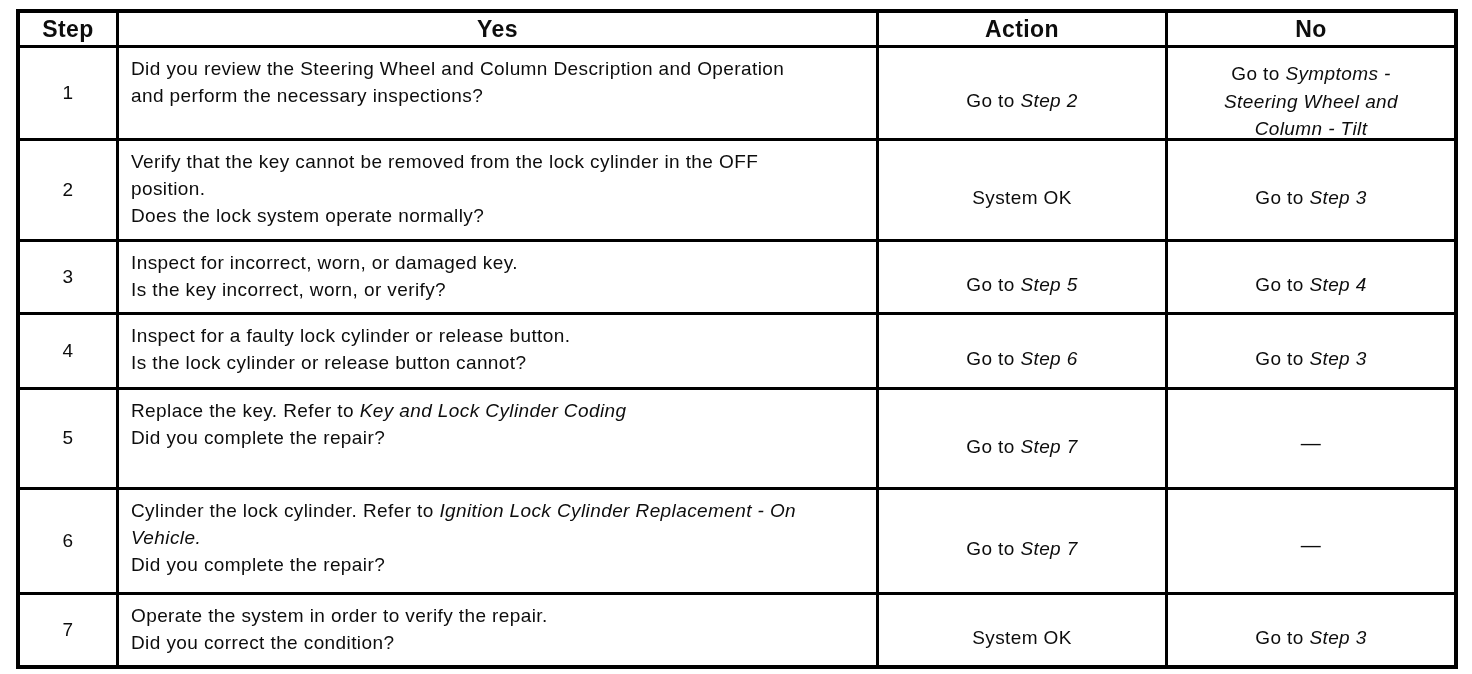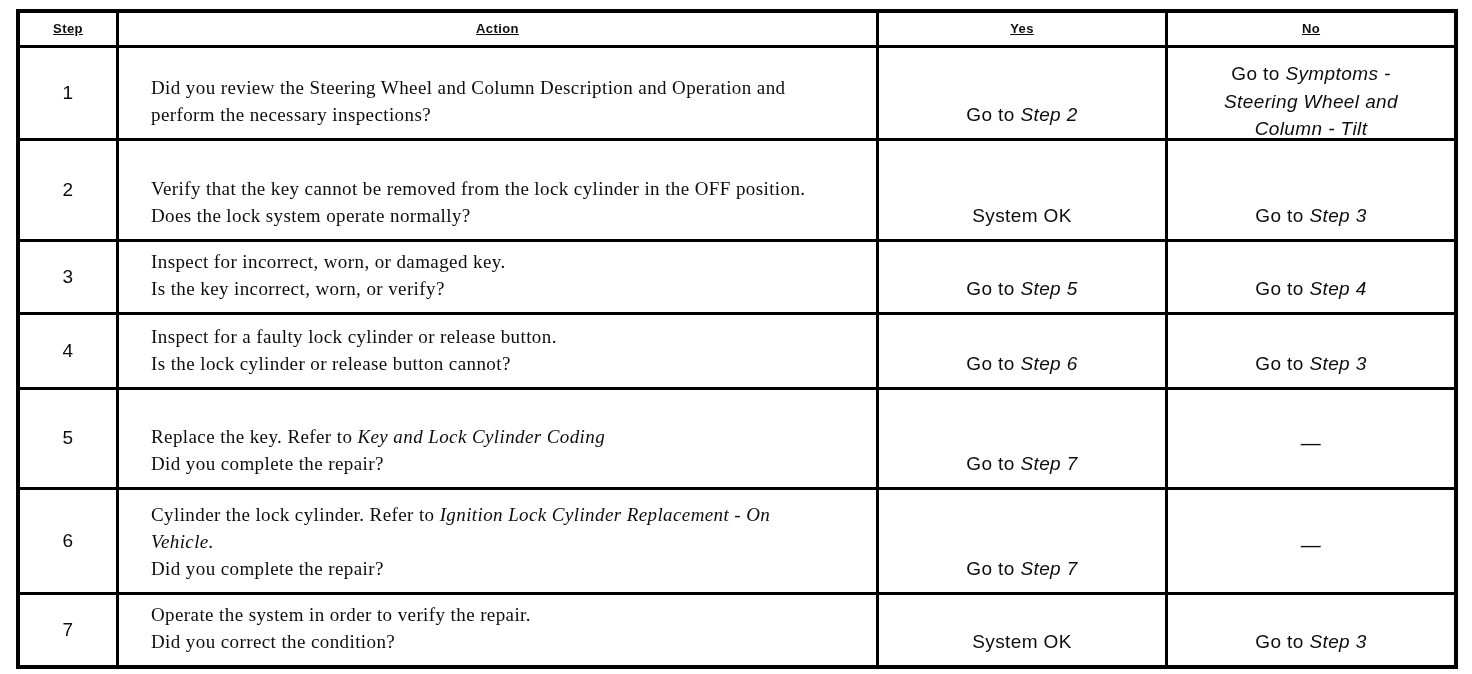--- a/index.html
+++ b/index.html
@@ -33,62 +33,60 @@
   .row { display: contents; }
   .cell {
     background: #ffffff;
     font-size: 19px;
     letter-spacing: 0.4px;
     line-height: 1.42;
     overflow: hidden;
   }
   .cell.head {
     font-weight: bold;
-    font-size: 13px;
+    font-size: 23px;
     display: flex;
     align-items: center;
     justify-content: center;
-    text-decoration: underline;
   }
   .cell.step {
     display: flex;
     align-items: center;
     justify-content: center;
   }
   .cell.action {
     display: flex;
     flex-direction: column;
-    justify-content: flex-end;
-    padding: 8px 14px 9px 32px;
-    font-family: Liberation Serif, serif;
+    justify-content: flex-start;
+    padding: 8px 14px 9px 12px;
   }
   .cell.action .desc { max-width: 680px; }
   .cell.action .question { max-width: 680px; }
   .cell.choice {
     display: flex;
     flex-direction: column;
-    justify-content: flex-end;
+    justify-content: center;
     align-items: center;
     text-align: center;
     padding: 6px 8px 9px 8px;
   }
   .cell.choice.vcenter { justify-content: center; }
   .cell.choice .choice-text { max-width: 260px; margin-top: 20px; }
   .cell.choice.multiline .choice-text { max-width: 195px; line-height: 1.45; }
   .cell.choice.dash .choice-text { font-size: 20px; transform: translateY(-4px); }
   i { font-style: italic; }
 </style>
 </head>
 <body>
 
 <div class="page">
   <div class="diagtable">
     <div class="cell head">Step</div>
+    <div class="cell head">Yes</div>
     <div class="cell head">Action</div>
-    <div class="cell head">Yes</div>
     <div class="cell head">No</div>
   <div class="row"><div class="cell step">1</div><div class="cell action">
           <div class="desc"><span>Did you review the Steering Wheel and Column Description and Operation and perform the necessary inspections?</span></div>
         </div><div class="cell choice yes">
           <div class="choice-text"><span>Go to </span><i>Step 2</i></div>
         </div><div class="cell choice no vcenter multiline">
           <div class="choice-text"><span>Go to </span><i>Symptoms - Steering Wheel and Column - Tilt</i></div>
         </div></div>
       <div class="row"><div class="cell step">2</div><div class="cell action">
           <div class="desc"><span>Verify that the key cannot be removed from the lock cylinder in the OFF position.</span></div>

